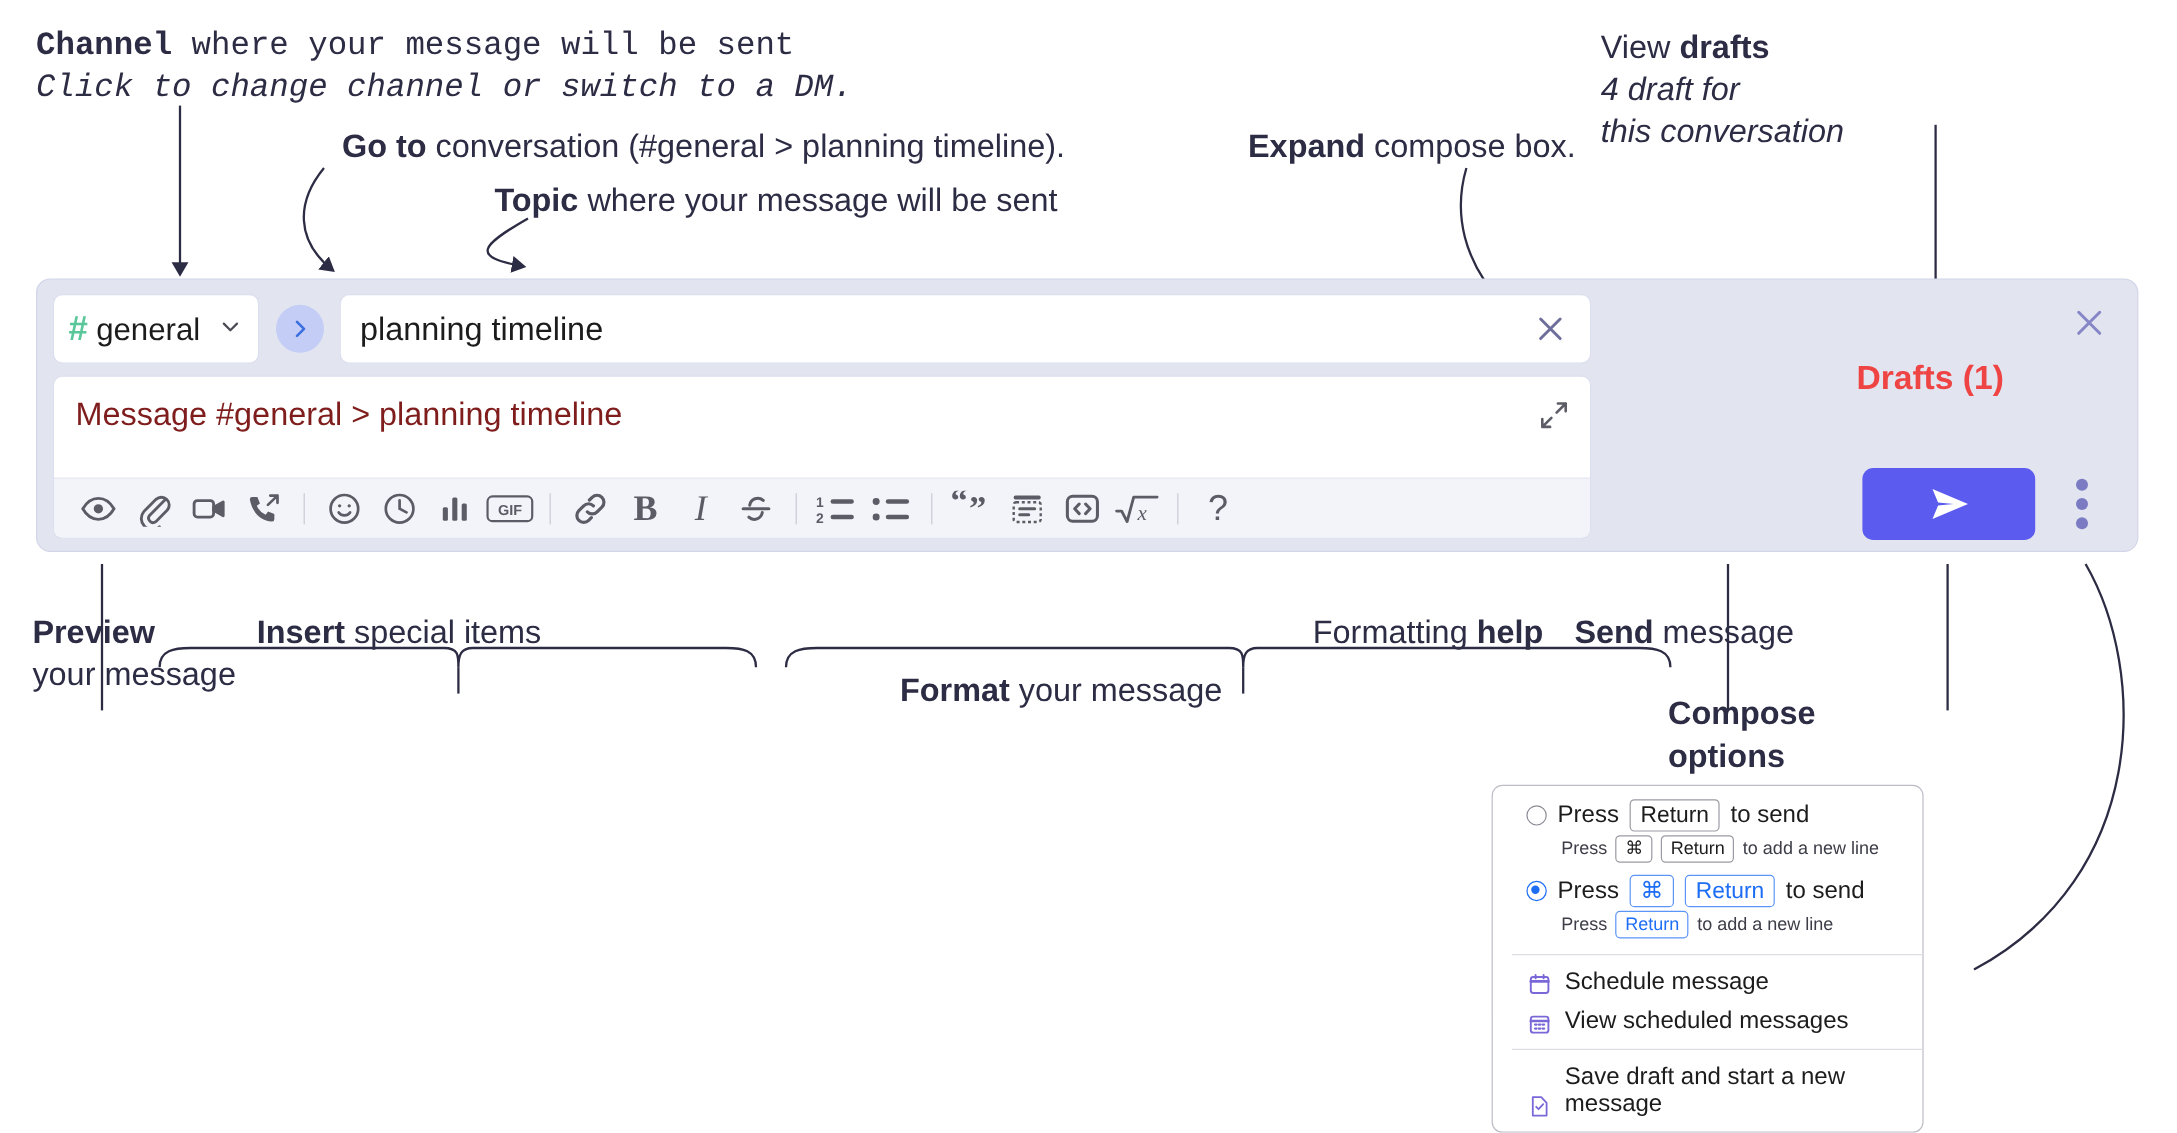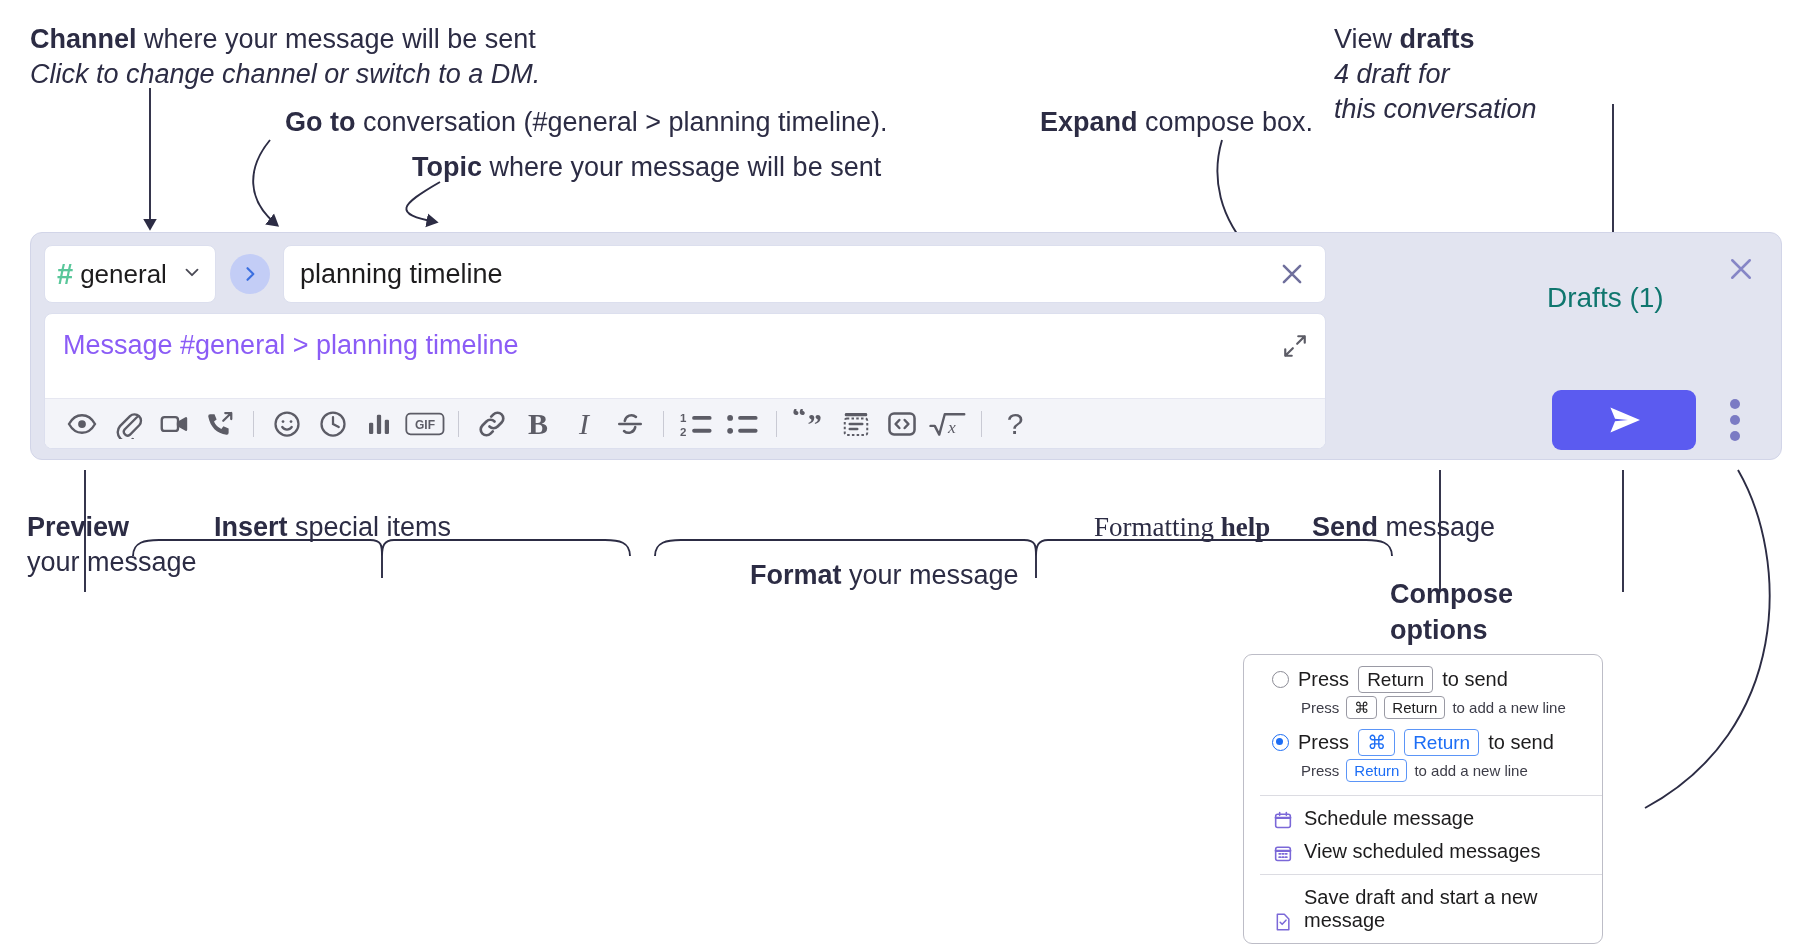--- a/index.html
+++ b/index.html
@@ -49,38 +49,38 @@
   #message-box{
     position:absolute;left:0;top:68px;right:0;height:136px;
     background:#fff;border:1px solid #dcdfee;border-radius:8px;box-sizing:border-box;
     overflow:hidden;
   }
   #message-input{
     position:absolute;left:0;top:0;right:0;height:85px;
     display:flex;align-items:flex-start;padding:16px 18px;box-sizing:border-box;
     cursor:text;
   }
-  #message-placeholder{font-size:27px;color:#8b5cf6;}
+  #message-placeholder{font-size:27px;color:#7f1d1d;}
   #expand-btn{
     position:absolute;right:14px;top:16px;width:32px;height:32px;
     display:flex;align-items:center;justify-content:center;cursor:pointer;
   }
   #toolbar{
     position:absolute;left:0;bottom:0;right:0;height:50px;
     background:#f3f4f9;border-top:1px solid #e6e7f1;
     display:flex;align-items:center;padding:0 14px;box-sizing:border-box;
   }
   .tb-btn{
     width:46px;height:40px;display:flex;align-items:center;justify-content:center;
     cursor:pointer;color:#5c5c66;flex:0 0 auto;
   }
   .tb-sep{width:1px;height:26px;background:#c9cad4;margin:0 10px;flex:0 0 auto;}
   
   #drafts-link{
-    position:absolute;left:1547px;top:282px;font-size:28px;color:#0f766e;cursor:pointer;
+    position:absolute;left:1547px;top:299px;font-size:28px;color:#ef4444;cursor:pointer;font-weight:bold;
   }
   #panel-close{
     position:absolute;right:22px;top:18px;width:36px;height:36px;
     display:flex;align-items:center;justify-content:center;cursor:pointer;
   }
   #send-btn{
     position:absolute;left:1552px;top:390px;width:144px;height:60px;
     background:#5b5bf0;border-radius:9px;display:flex;align-items:center;justify-content:center;
     cursor:pointer;
   }
@@ -153,21 +153,21 @@
     <path d="M1036,556 L1036,578"></path>
 
     <path d="M1440,470 L1440,592"></path>
 
     <path d="M1623,470 L1623,592"></path>
 
     <path d="M1738,470 C1790,560 1790,730 1645,808"></path>
   </g>
 </svg>
 
-<div class="anno" style="left:30px;top:22px;">
+<div class="anno" style="left:30px;top:22px;font-family:Liberation Mono, monospace;">
   <div><b>Channel</b><span> where your message will be sent</span></div>
   <div class="it">Click to change channel or switch to a DM.</div>
 </div>
 
 <div class="anno" style="left:285px;top:105px;">
   <b>Go to</b><span> conversation (#general &gt; planning timeline).</span>
 </div>
 
 <div class="anno" style="left:412px;top:150px;">
   <b>Topic</b><span> where your message will be sent</span>
@@ -189,21 +189,21 @@
 </div>
 
 <div class="anno" style="left:214px;top:510px;">
   <b>Insert</b><span> special items</span>
 </div>
 
 <div class="anno" style="left:750px;top:510px;margin-top:48px;">
   <b>Format</b><span> your message</span>
 </div>
 
-<div class="anno" style="left:1094px;top:510px;font-family:Liberation Serif, serif;">
+<div class="anno" style="left:1094px;top:510px;">
   <span>Formatting </span><b>help</b>
 </div>
 
 <div class="anno" style="left:1312px;top:510px;">
   <b>Send</b><span> message</span>
 </div>
 
 <div class="anno" style="left:1390px;top:576px;line-height:36px;">
   <div><b>Compose</b></div>
   <div><b>options</b></div>

